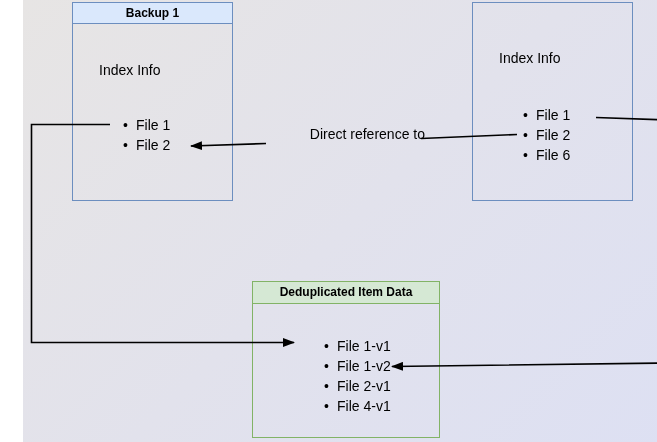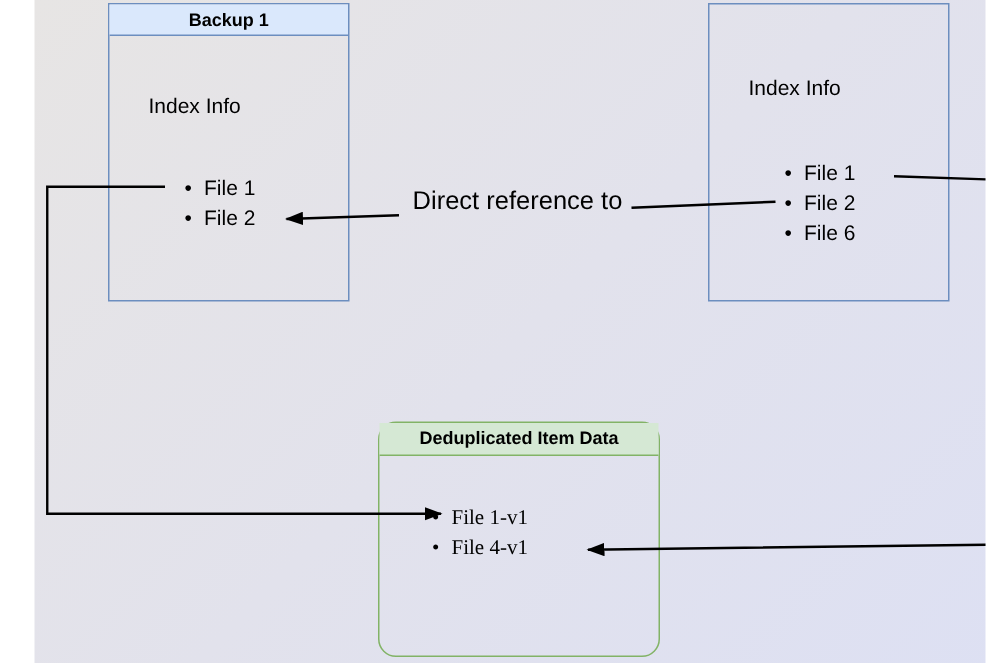--- a/index.html
+++ b/index.html
@@ -18,21 +18,21 @@
     left: 0; top: 0;
     width: 657px; height: 442px;
     pointer-events: none;
   }
   .box {
     position: absolute;
     border: 1px solid;
     box-sizing: content-box;
   }
   .box.blue  { border-color: #6c8ebf; }
-  .box.green { border-color: #82b366; border-radius: 12px; }
+  .box.green { border-color: #82b366; }
   .box-title {
     position: absolute;
     left: 0; right: 0; top: 0;
     text-align: center;
     font-weight: bold;
     font-size: 12px;
   }
   .blue .box-title {
     background: #dae8fc;
     border-bottom: 1px solid #6c8ebf;
@@ -63,23 +63,23 @@
   }
   .filelist li::before {
     content: "\2022";
     position: absolute;
     left: 0; top: 0;
   }
   .note {
     position: absolute;
     left: 242px;
     width: 160px;
-    font-size: 17px;
+    font-size: 14px;
     line-height: 16px;
-    text-align: center;
+    text-align: right;
     white-space: nowrap;
   }
   .note.l1 { top: 126px; }
   .note.l2 { top: 142px; }
 </style>
 </head>
 <body>
 
 <div class="stage">
 
@@ -96,22 +96,24 @@
     <div class="subtitle" style="left:26px; top:47px;">Index Info</div>
     <ul class="filelist" style="left:50px; top:102px;">
       <li>File 1</li>
       <li>File 2</li>
       <li>File 6</li>
     </ul>
   </div>
 
   <div class="box green" style="left:229px; top:281px; width:186px; height:155px;">
     <div class="box-title">Deduplicated Item Data</div>
-    <ul class="filelist" style="left:35px; top:54px;font-family:Liberation Serif, serif;">
+    <ul class="filelist" style="left:71px; top:54px;">
       <li>File 1-v1</li>
+      <li>File 1-v2</li>
+      <li>File 2-v1</li>
       <li>File 4-v1</li>
     </ul>
   </div>
 
   <div class="note l1">Direct reference to</div>
 
   <svg class="arrows" width="657" height="442" viewBox="0 0 657 442">
     <defs>
       <marker id="ah" viewBox="0 0 12 9" refX="11" refY="4.5" markerWidth="12" markerHeight="9" orient="auto" markerUnits="userSpaceOnUse">
         <path d="M0,0 L12,4.5 L0,9 Z" fill="#000"></path>

